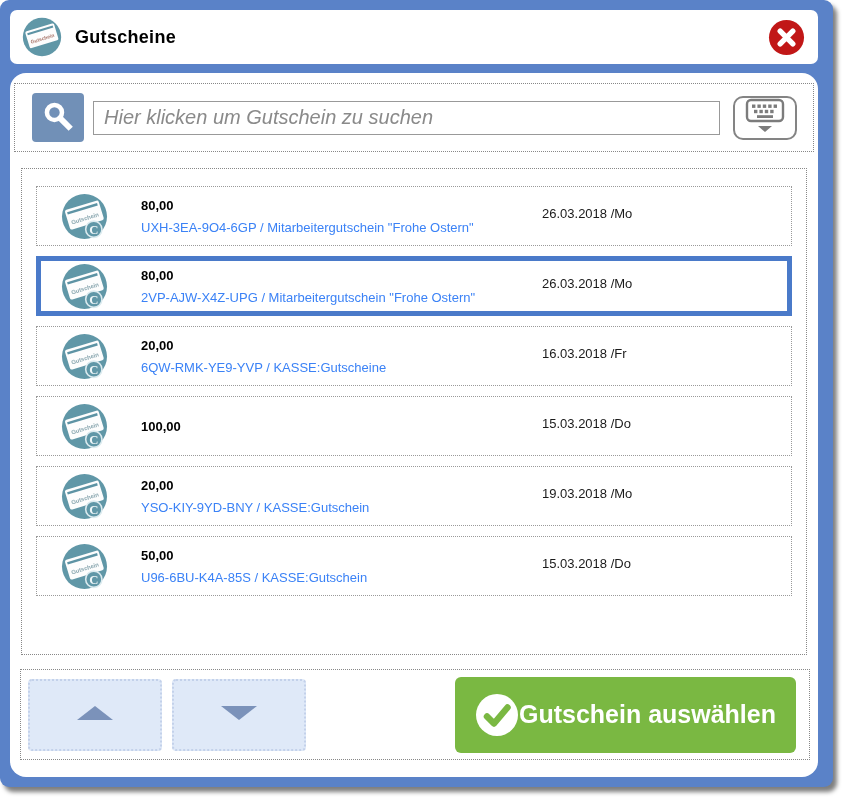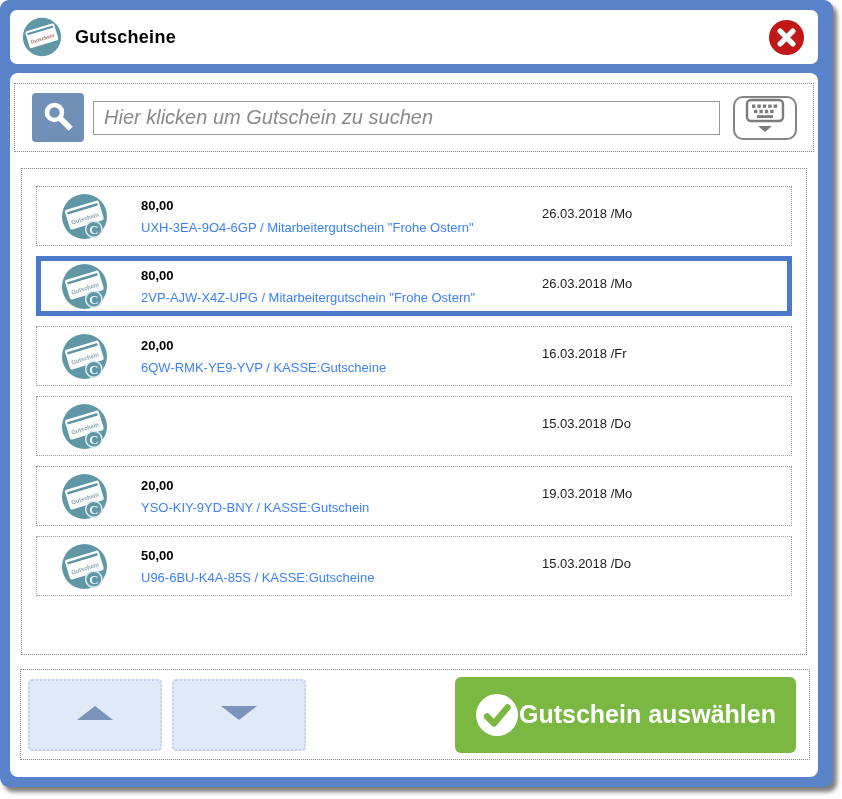--- a/index.html
+++ b/index.html
@@ -14,21 +14,21 @@
     padding:10px 15px 12px 10px;display:flex;flex-direction:column;
   }
   .titlebar{
     background:#fff;border-radius:7px;height:54px;flex:none;
     display:flex;align-items:center;padding:0 13px 0 12px;margin-bottom:9px;
   }
   .title{color:#000000;font-weight:bold;font-size:18px;margin-left:13px;letter-spacing:.3px;}
   .btn-reset{border:none;background:none;padding:0;cursor:pointer;}
   .close{margin-left:auto;width:37px;height:37px;}
   .panel{
-    background:#fff;border-radius:8px;flex:1;display:flex;flex-direction:column;
+    background:#fff;border-radius:16px;flex:1;display:flex;flex-direction:column;
     padding:10px 0 17px 0;box-sizing:border-box;
   }
   .search-area{
     border:1px dotted #888;height:69px;flex:none;margin:0 4px;
     display:flex;align-items:center;padding:0 16px 0 17px;box-sizing:border-box;
   }
   .search-btn{
     width:52px;height:49px;background:#7190b7;border-radius:4px;flex:none;
     display:flex;align-items:center;justify-content:center;
   }
@@ -200,20 +200,21 @@
         <g transform="rotate(-17 24 23)">
           <rect x="6" y="12" width="36" height="21" rx="2" fill="#fdfdfd"></rect>
           <rect x="8" y="14.5" width="32" height="2.6" fill="#5d93a4"></rect>
           <text x="9" y="28" font-size="6" font-weight="bold" fill="#8aa7b0" font-family="Liberation Sans, sans-serif">Gutschein</text>
         </g>
         <circle cx="33.5" cy="37" r="8.3" fill="#6097a7" stroke="#dcebef" stroke-width="1.6"></circle>
         <text x="33.5" y="41.5" text-anchor="middle" font-size="13" font-weight="bold" fill="#eef6f8" font-family="Liberation Serif, serif">C</text>
       </svg>
     </span>
     <div class="vtext">
+      <div class="amount">100,00</div>
     </div>
     <div class="vdate">15.03.2018 /Do</div>
   </div>
         <div class="row">
     <span class="vicon">
       <svg width="47" height="47" viewBox="0 0 48 48">
         <circle cx="24" cy="24" r="23" fill="#6097a7"></circle>
         <g transform="rotate(-17 24 23)">
           <rect x="6" y="12" width="36" height="21" rx="2" fill="#fdfdfd"></rect>
           <rect x="8" y="14.5" width="32" height="2.6" fill="#5d93a4"></rect>
@@ -237,21 +238,21 @@
           <rect x="6" y="12" width="36" height="21" rx="2" fill="#fdfdfd"></rect>
           <rect x="8" y="14.5" width="32" height="2.6" fill="#5d93a4"></rect>
           <text x="9" y="28" font-size="6" font-weight="bold" fill="#8aa7b0" font-family="Liberation Sans, sans-serif">Gutschein</text>
         </g>
         <circle cx="33.5" cy="37" r="8.3" fill="#6097a7" stroke="#dcebef" stroke-width="1.6"></circle>
         <text x="33.5" y="41.5" text-anchor="middle" font-size="13" font-weight="bold" fill="#eef6f8" font-family="Liberation Serif, serif">C</text>
       </svg>
     </span>
     <div class="vtext">
       <div class="amount">50,00</div>
-      <div class="code">U96-6BU-K4A-85S / KASSE:Gutscheine</div>
+      <div class="code">U96-6BU-K4A-85S / KASSE:Gutschein</div>
     </div>
     <div class="vdate">15.03.2018 /Do</div>
   </div>
       </div>
 
     <div class="bottom">
       <button class="btn-reset nav">
         <span>
           <svg width="36" height="14" viewBox="0 0 36 14">
               <path d="M18 0 L36 14 L0 14 Z" fill="#7b92ba"></path>

